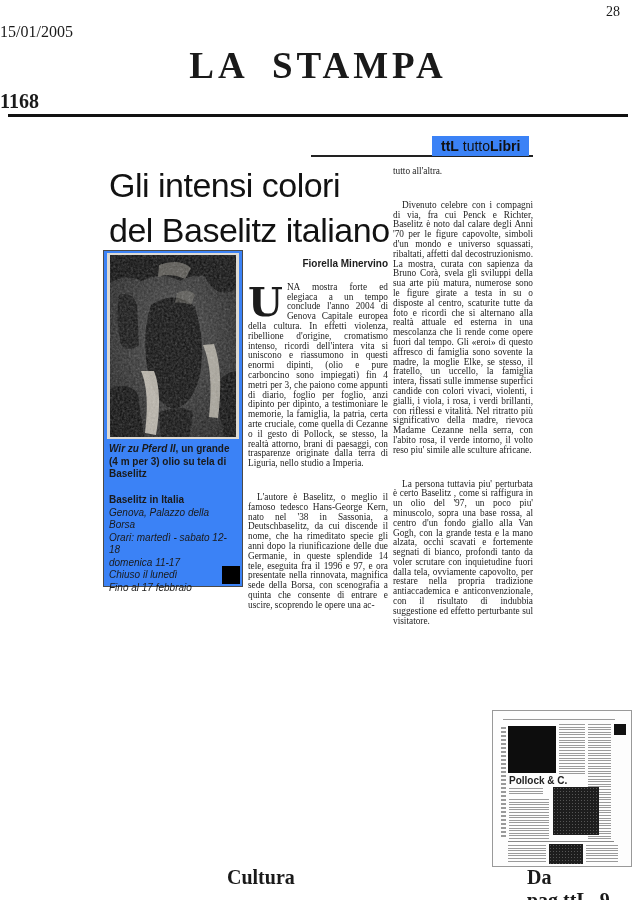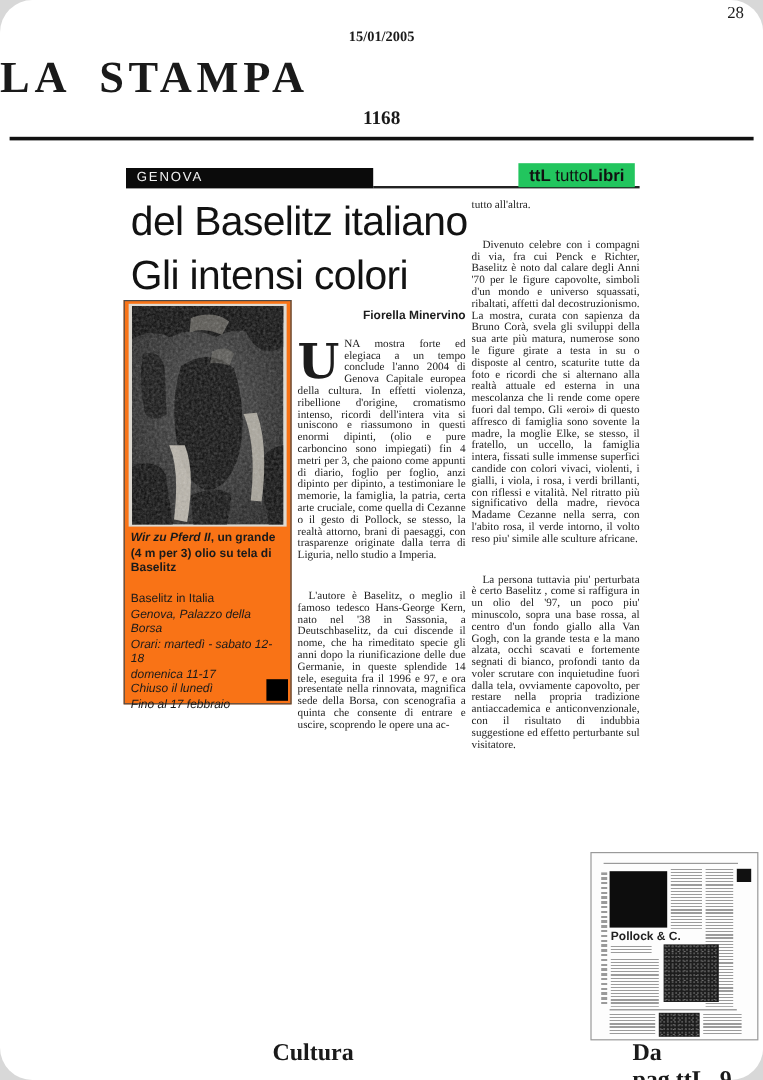--- a/index.html
+++ b/index.html
@@ -1,49 +1,49 @@
 <!DOCTYPE html>
 <html><head>
 <meta charset="utf-8">
 <style>
   html,body{margin:0;padding:0;background:#d8d8d8;}
   .page{position:relative;width:636px;height:900px;margin:0 auto;background:#ffffff;overflow:hidden;
-        font-family:"Liberation Serif",serif;color:#1a1a1a;border-radius:27px;}
+        font-family:"Liberation Serif",serif;color:#1a1a1a;}
 
   
   .pagenum{position:absolute;top:4px;right:16px;font-size:14px;}
-  .date{position:absolute;top:23px;left:0;width:100%;text-align:center;font-weight:bold;font-size:12px;}
-  .masthead{position:absolute;top:44px;left:0;width:100%;font-weight:bold;
+  .date{position:absolute;top:23px;left:0;width:100%;text-align:left;font-weight:normal;font-size:16px;}
+  .masthead{position:absolute;top:44px;left:0;width:100%;text-align:center;font-weight:bold;
             font-size:37px;letter-spacing:4px;word-spacing:12px;}
-  .edition{position:absolute;top:90px;left:0;width:100%;text-align:center;font-weight:bold;font-size:16px;}
+  .edition{position:absolute;top:90px;left:0;width:100%;text-align:left;font-weight:bold;font-size:20px;}
   .toprule{position:absolute;top:114px;left:8px;width:620px;height:3px;background:#111;}
 
   
   .kicker-bar{position:absolute;left:105px;top:140px;width:206px;height:17px;background:#0b0b0b;
               color:#f2f2f2;font-family:"Liberation Sans",sans-serif;font-size:11px;letter-spacing:1.5px;
               line-height:17px;padding-left:9px;box-sizing:border-box;}
   .logo-rule{position:absolute;left:311px;top:140px;width:222px;height:15px;border-bottom:2px solid #222;}
-  .ttl-logo{position:absolute;left:432px;top:136px;background:#22c55e;padding:0 9px;
+  .ttl-logo{position:absolute;left:432px;top:136px;background:#3b82f6;padding:0 9px;
             font-family:"Liberation Sans",sans-serif;font-size:14px;line-height:20px;color:#111;}
   .ttl-logo .b{font-weight:bold;}
 
   .headline{position:absolute;left:109px;top:163px;width:300px;
             font-family:"Liberation Sans",sans-serif;font-weight:400;font-size:34px;
             line-height:45px;letter-spacing:-0.5px;color:#121212;}
 
   
   .figure-box{position:absolute;left:103px;top:250px;width:140px;height:337px;
-              border:1px solid #4a4a4a;box-sizing:border-box;background:#f97316;}
+              border:1px solid #4a4a4a;box-sizing:border-box;background:#3b82f6;}
   .figure-box .art{position:absolute;left:3px;top:2px;width:132px;height:186px;}
   .figure-box .caption{position:absolute;left:5px;top:192px;width:128px;
               font-family:"Liberation Sans",sans-serif;font-weight:bold;font-size:10px;line-height:12.5px;}
   .figure-box .caption .it{font-style:italic;}
   .infobox{position:absolute;left:5px;top:243px;width:128px;
            font-family:"Liberation Sans",sans-serif;font-size:10px;line-height:12.5px;}
-  .infobox .title{font-weight:normal;font-style:normal;}
+  .infobox .title{font-weight:bold;font-style:normal;}
   .infobox .line{font-style:italic;font-weight:500;}
   .endsquare{position:absolute;right:2px;bottom:2px;width:18px;height:18px;background:#000;}
 
   
   .col{position:absolute;width:140px;font-size:9.3px;line-height:9.8px;text-align:justify;color:#1c1c1c;}
   .col p{margin:0;}
   .col p.ind{text-indent:9px;margin-top:24px;}
   .col2{left:248px;top:259px;}
   .col3{left:393px;top:167px;}
   .byline{font-family:"Liberation Sans",sans-serif;font-weight:bold;font-size:10px;margin-bottom:14px;
@@ -75,27 +75,26 @@
 <body>
 
 <div class="page">
 
   <div class="pagenum">28</div>
   <div class="date">15/01/2005</div>
   <div class="masthead">LA STAMPA</div>
   <div class="edition">1168</div>
   <div class="toprule"></div>
 
-  <div class="kicker-bar">GENOVA</div>
   <div class="logo-rule"></div>
   <div class="ttl-logo"><span class="b">ttL</span><span> tutto</span><span class="b">Libri</span></div>
 
   <div class="headline">
+    <div>Gli intensi colori</div>
     <div>del Baselitz italiano</div>
-    <div>Gli intensi colori</div>
   </div>
 
   <div class="figure-box">
     <svg class="art" viewBox="0 0 132 186" preserveAspectRatio="none">
       <defs>
         <filter id="grain" x="0" y="0" width="100%" height="100%">
           <feTurbulence type="fractalNoise" baseFrequency="0.45" numOctaves="3" seed="7" stitchTiles="stitch"></feTurbulence>
           <feColorMatrix type="saturate" values="0"></feColorMatrix>
         </filter>
         <radialGradient id="vig" cx="50%" cy="45%" r="80%">

